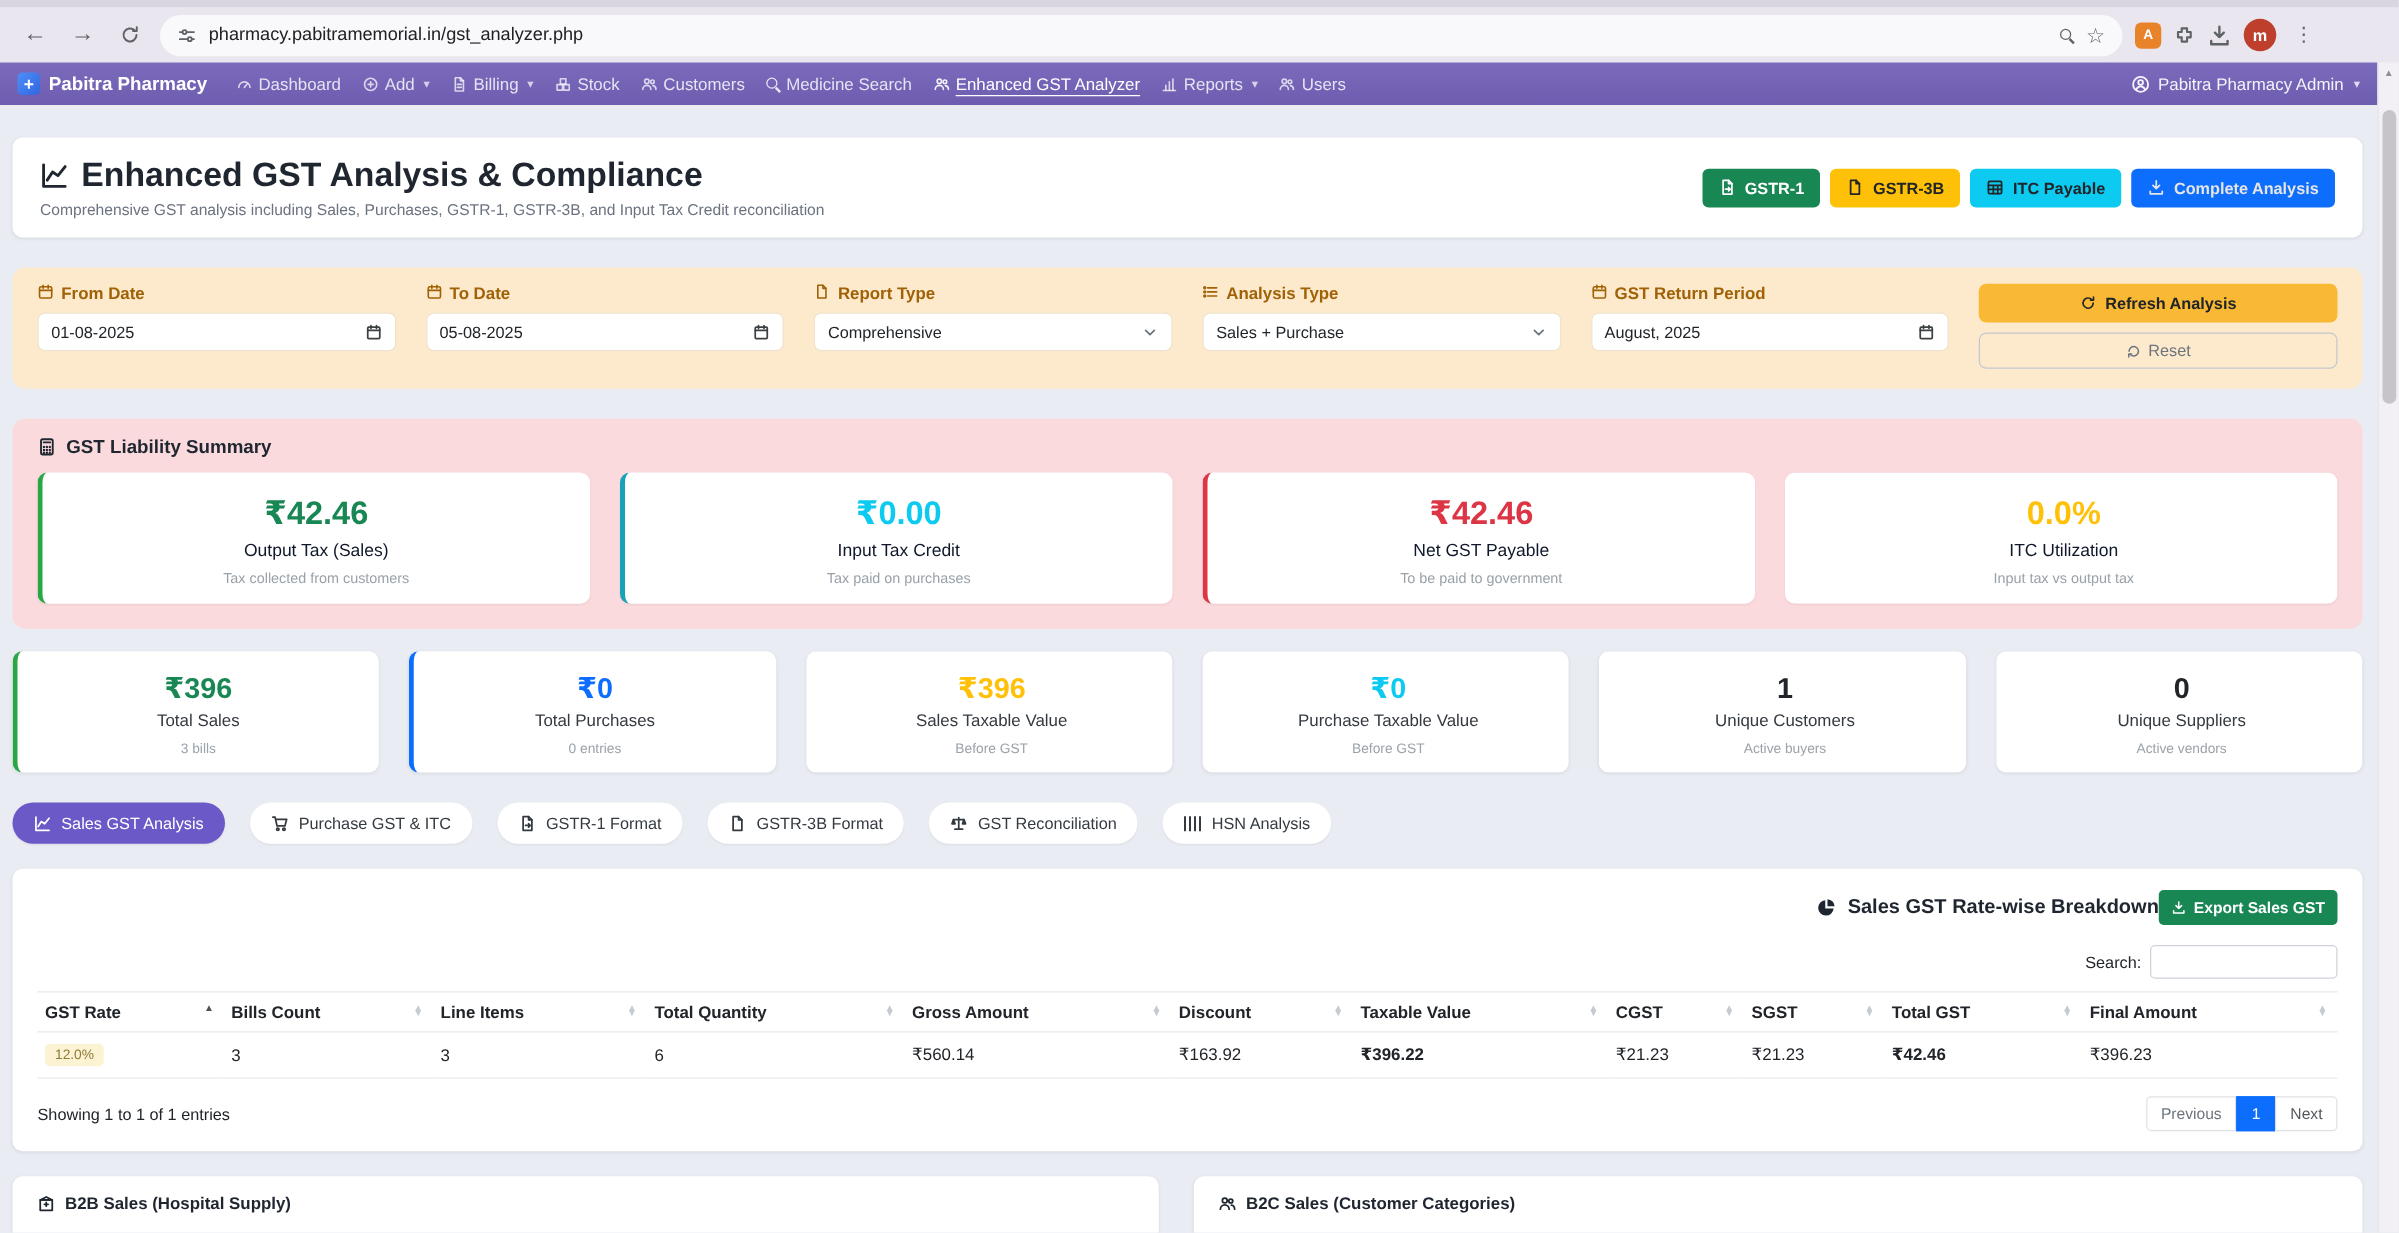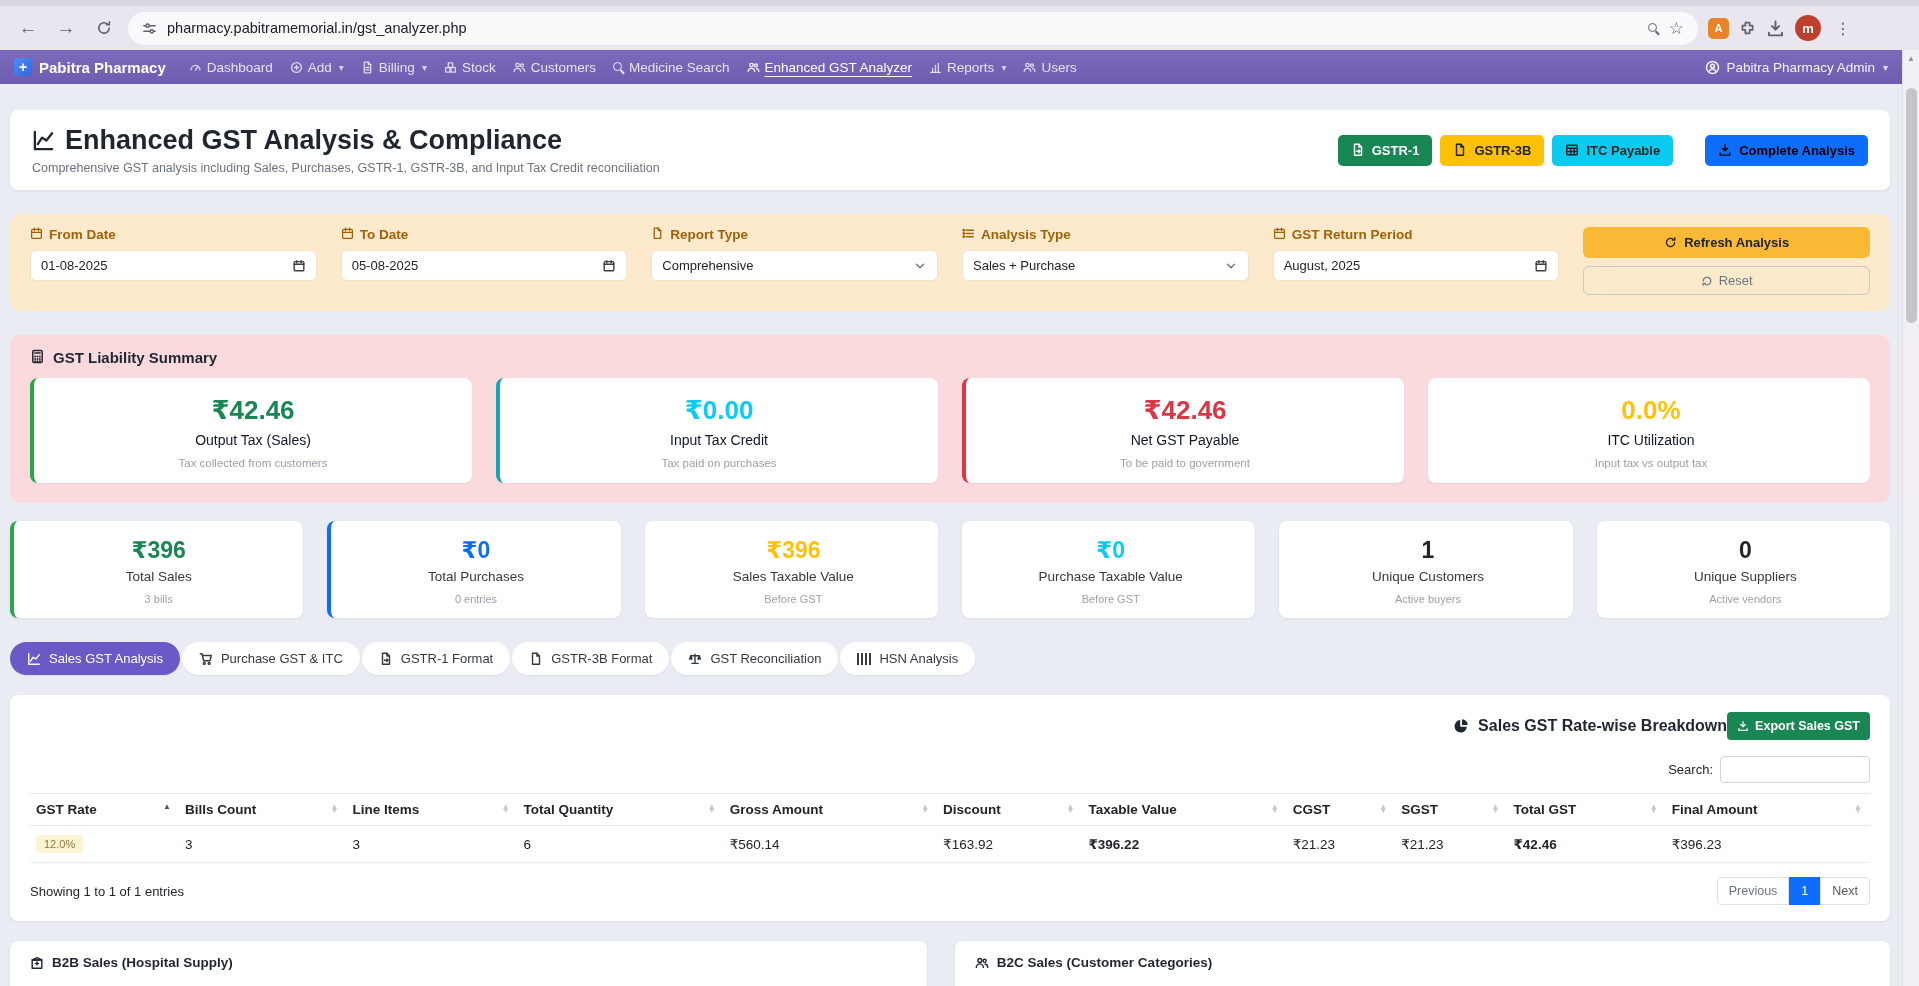--- a/index.html
+++ b/index.html
@@ -55,37 +55,37 @@
   .flabel{display:flex;align-items:flex-start;gap:6px;font-size:13.5px;font-weight:700;color:#a16207}
   .flabel .sicon{width:13px;height:13px;stroke-width:1.8}
   .finput{margin-top:8px;height:31px;background:#fff;border:1px solid #efe3cd;border-radius:6px;display:flex;align-items:center;justify-content:space-between;padding:0 10px;font-size:13px;color:#212529}
   .finput .sicon{width:14px;height:14px;color:#3c4043}
   .fbtncol{display:flex;flex-direction:column;gap:8px}
   .btn-refresh{height:31px;border-radius:6px;background:#f9b934;border:none;color:#212529;font-size:13px;font-weight:700;display:flex;align-items:center;justify-content:center;gap:7px;cursor:pointer}
   .btn-reset{height:29px;border-radius:6px;background:transparent;border:1px solid #c3c8ce;color:#6c757d;font-size:13px;display:flex;align-items:center;justify-content:center;gap:6px;cursor:pointer}
 
   
   .liab{background:#fbdade;border-radius:10px;padding:14px 20px 20px;margin-bottom:18px}
-  .liab-title{display:flex;gap:8px;font-size:15px;font-weight:700;color:#1f2630}
+  .liab-title{display:flex;align-items:center;gap:8px;font-size:15px;font-weight:700;color:#1f2630}
   .liab-title .sicon{width:15px;height:15px}
   .liab-cards{display:grid;grid-template-columns:repeat(4,1fr);gap:24px;margin-top:12px}
   .lcard{background:#fff;border-radius:8px;border-left:4px solid transparent;box-shadow:0 1px 2px rgba(0,0,0,.06);text-align:center;padding:17px 10px 14px}
   .lval{font-size:26px;font-weight:700}
   .llabel{font-size:14px;color:#0f172a;margin-top:6px}
   .lsub{font-size:11.5px;color:#99a1a9;margin-top:9px}
 
   
   .stats{display:grid;grid-template-columns:repeat(6,1fr);gap:24px;margin-bottom:24px}
   .scard{background:#fff;border-radius:8px;border-left:4px solid transparent;box-shadow:0 1px 3px rgba(25,35,60,.07);text-align:center;padding:16px 8px 13px}
   .sval{font-size:23px;font-weight:700}
   .slabel{font-size:13.5px;color:#343a40;margin-top:5px}
   .ssub{font-size:11px;color:#9aa2aa;margin-top:9px}
 
   
-  .tabs{display:flex;gap:2px;margin-bottom:20px}
+  .tabs{display:flex;gap:20px;margin-bottom:20px}
   .tab{height:33px;border-radius:17px;background:#fff;color:#343a40;display:flex;align-items:center;gap:8px;padding:0 17px;font-size:13px;box-shadow:0 1px 2px rgba(0,0,0,.06);cursor:pointer;white-space:nowrap}
   .tab .sicon{width:14px;height:14px}
   .tab.active{background:#6c59c8;color:#fff}
   .bars{width:14px;height:12px;background:repeating-linear-gradient(90deg,currentColor 0 2px,transparent 2px 4px)}
 
   
   .tablecard{padding:17px 20px 16px;margin-bottom:20px}
   .tc-head{display:flex;align-items:center;justify-content:flex-end}
   .tc-title{display:flex;align-items:center;gap:9px;font-size:16px;font-weight:700;color:#1f2630}
   .tc-title .sicon{width:16px;height:16px}
@@ -305,21 +305,21 @@
       </button>
       <button class="hbtn" style="background-color: rgb(13, 202, 240); color: rgb(33, 37, 41);">
         <span class="sicon">
             <svg viewBox="0 0 16 16">
               <rect x="2" y="2.5" width="12" height="11" rx="1"></rect>
               <path d="M2 6h12M2 9.7h12M6.5 6v7.5M10.5 6v7.5"></path>
             </svg>
           </span>
         <span>ITC Payable</span>
       </button>
-      <button class="hbtn" style="background-color: rgb(13, 110, 253); color: #000000; margin-left: 24px;">
+      <button class="hbtn" style="background-color: rgb(13, 110, 253); color: #e5e5e5;">
         <span class="sicon">
             <svg viewBox="0 0 16 16">
               <path d="M8 2v7m0 0 3-3M8 9 5 6"></path>
               <path d="M2.5 11.5v2.3h11v-2.3"></path>
             </svg>
           </span>
         <span>Complete Analysis</span>
       </button>
     </div>
   </div>

